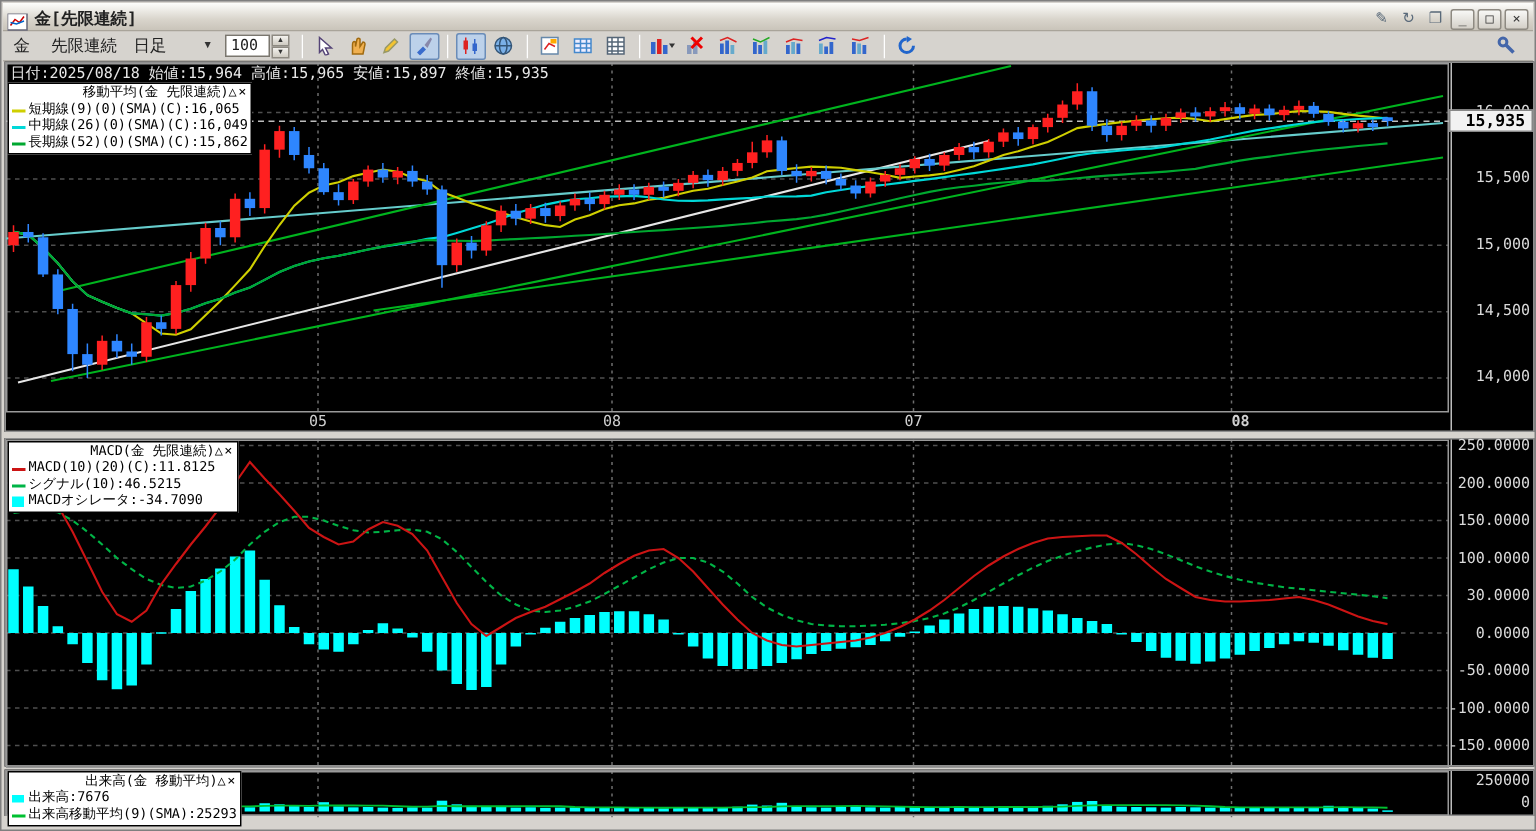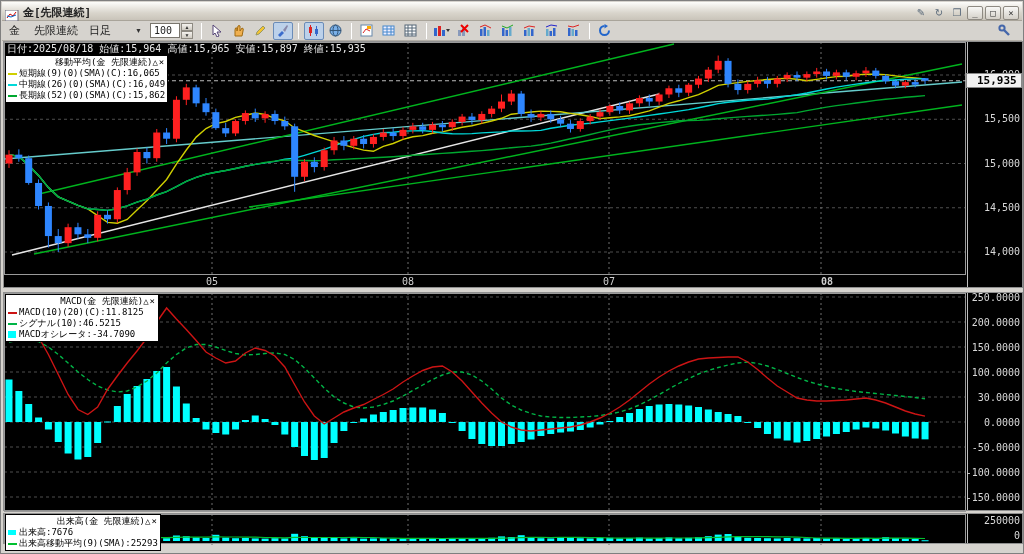--- a/index.html
+++ b/index.html
@@ -723,21 +723,21 @@
         <rect x="907.6999999999999" y="25" width="7" height="2" fill="#00ffff"></rect>
         <rect x="917.55" y="26.2324" width="7" height="1" fill="#00ffff"></rect>
         <polyline points="5.0,23.2 14.8,23.6 24.7,23.2 34.5,22.9 44.4,21.9 54.3,21.8 64.1,21.9 74.0,22.2 83.8,22.4 93.6,22.5 103.5,22.5 113.3,22.6 123.2,22.7 133.0,23.2 142.9,23.6 152.8,23.6 162.6,23.6 172.4,23.3 182.3,23.1 192.2,23.1 202.0,23.2 211.8,22.9 221.7,23.0 231.5,23.0 241.4,23.1 251.3,23.1 261.1,23.5 270.9,23.7 280.8,23.8 290.6,23.3 300.5,23.5 310.3,23.5 320.2,23.5 330.1,23.5 339.9,23.5 349.8,23.4 359.6,23.5 369.4,23.5 379.3,24.0 389.1,24.2 399.0,24.3 408.8,24.3 418.7,24.4 428.6,24.4 438.4,24.5 448.3,24.4 458.1,24.4 467.9,24.4 477.8,24.4 487.6,24.3 497.5,24.1 507.3,24.0 517.2,23.6 527.0,23.4 536.9,23.4 546.8,23.5 556.6,23.4 566.4,23.3 576.3,23.4 586.1,23.6 596.0,23.7 605.9,24.0 615.7,24.1 625.5,24.1 635.4,24.0 645.3,24.1 655.1,24.1 664.9,24.0 674.8,24.0 684.6,24.0 694.5,23.9 704.4,23.7 714.2,23.3 724.0,22.9 733.9,22.7 743.8,22.7 753.6,22.7 763.4,22.7 773.3,22.8 783.1,22.9 793.0,23.1 802.9,23.5 812.7,24.0 822.5,24.2 832.4,24.2 842.3,24.3 852.1,24.3 861.9,24.2 871.8,24.3 881.6,24.2 891.5,24.1 901.4,24.2 911.2,24.3 921.0,24.5" fill="none" stroke="#00c030" stroke-width="1.2"></polyline>
       </svg>
     <div class="axiscol" id="axis-vol">
         <span class="tick" style="top: 1px;">250000</span>
         <span class="tick" style="top: 16px;">0</span>
       </div>
     <div class="legend" id="legend-vol" style="top:0px;">
       <div class="hd">
-        <span>出来高(金 先限連続)</span>
+        <span>出来高(金 移動平均)</span>
         <span class="ctl">
           <span>△</span><span>×</span>
         </span>
       </div>
       <div class="row">
           <span class="mksq" style="background:#00ffff;height:5px"></span>
           <span>出来高:7676</span>
         </div>
       <div class="row">
           <span class="mk" style="border-color:#00c030"></span>

